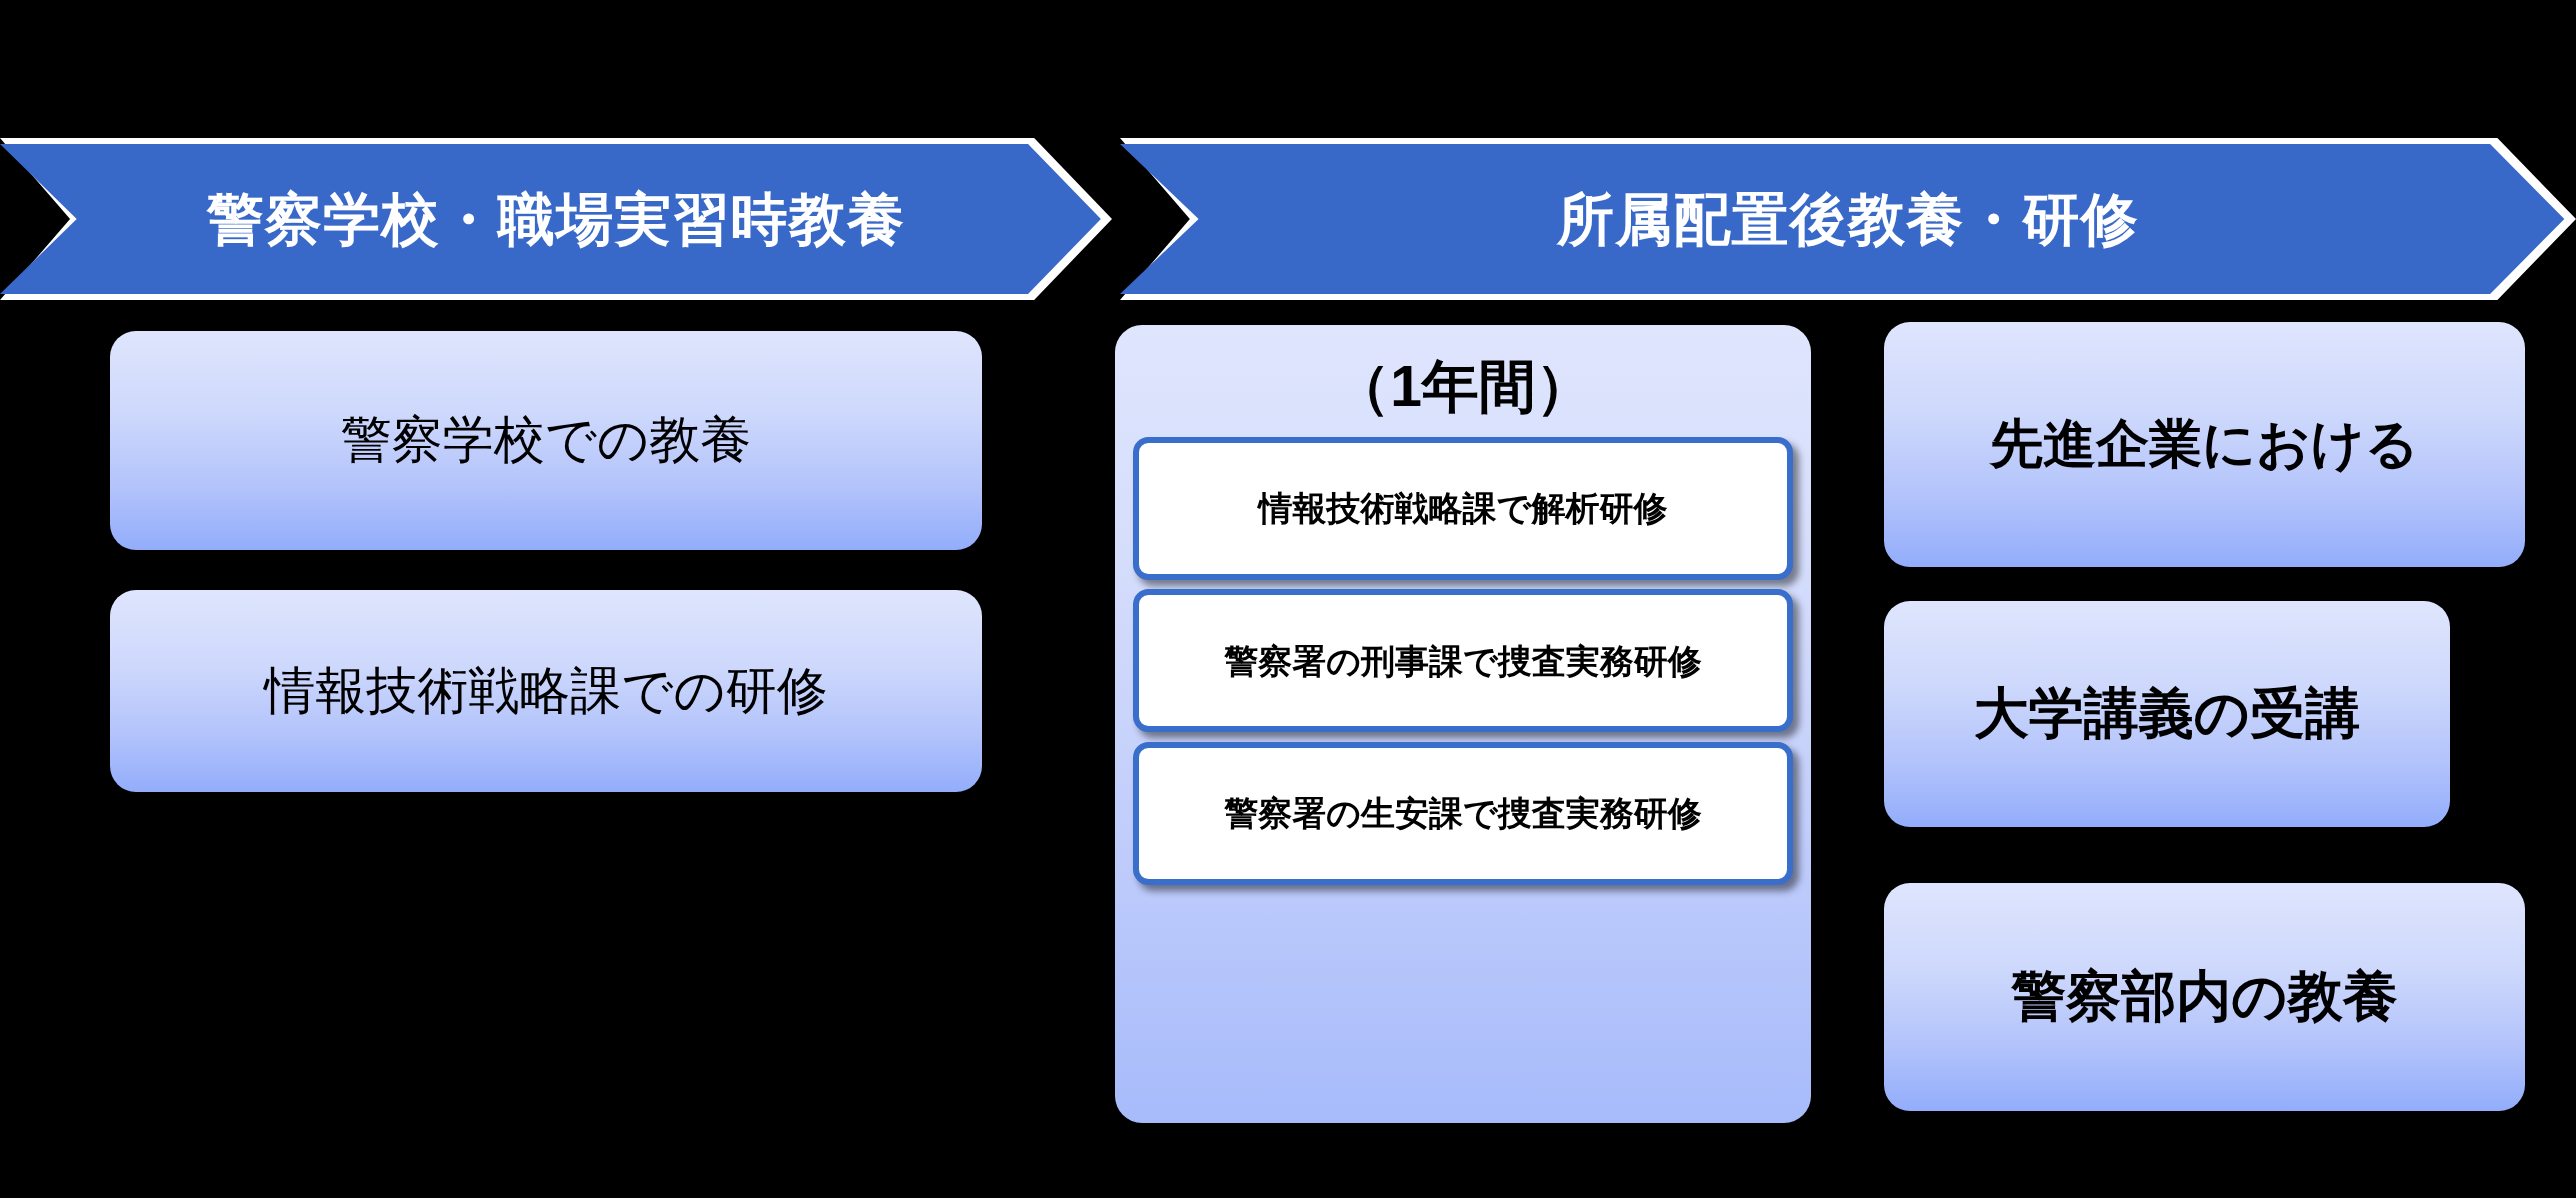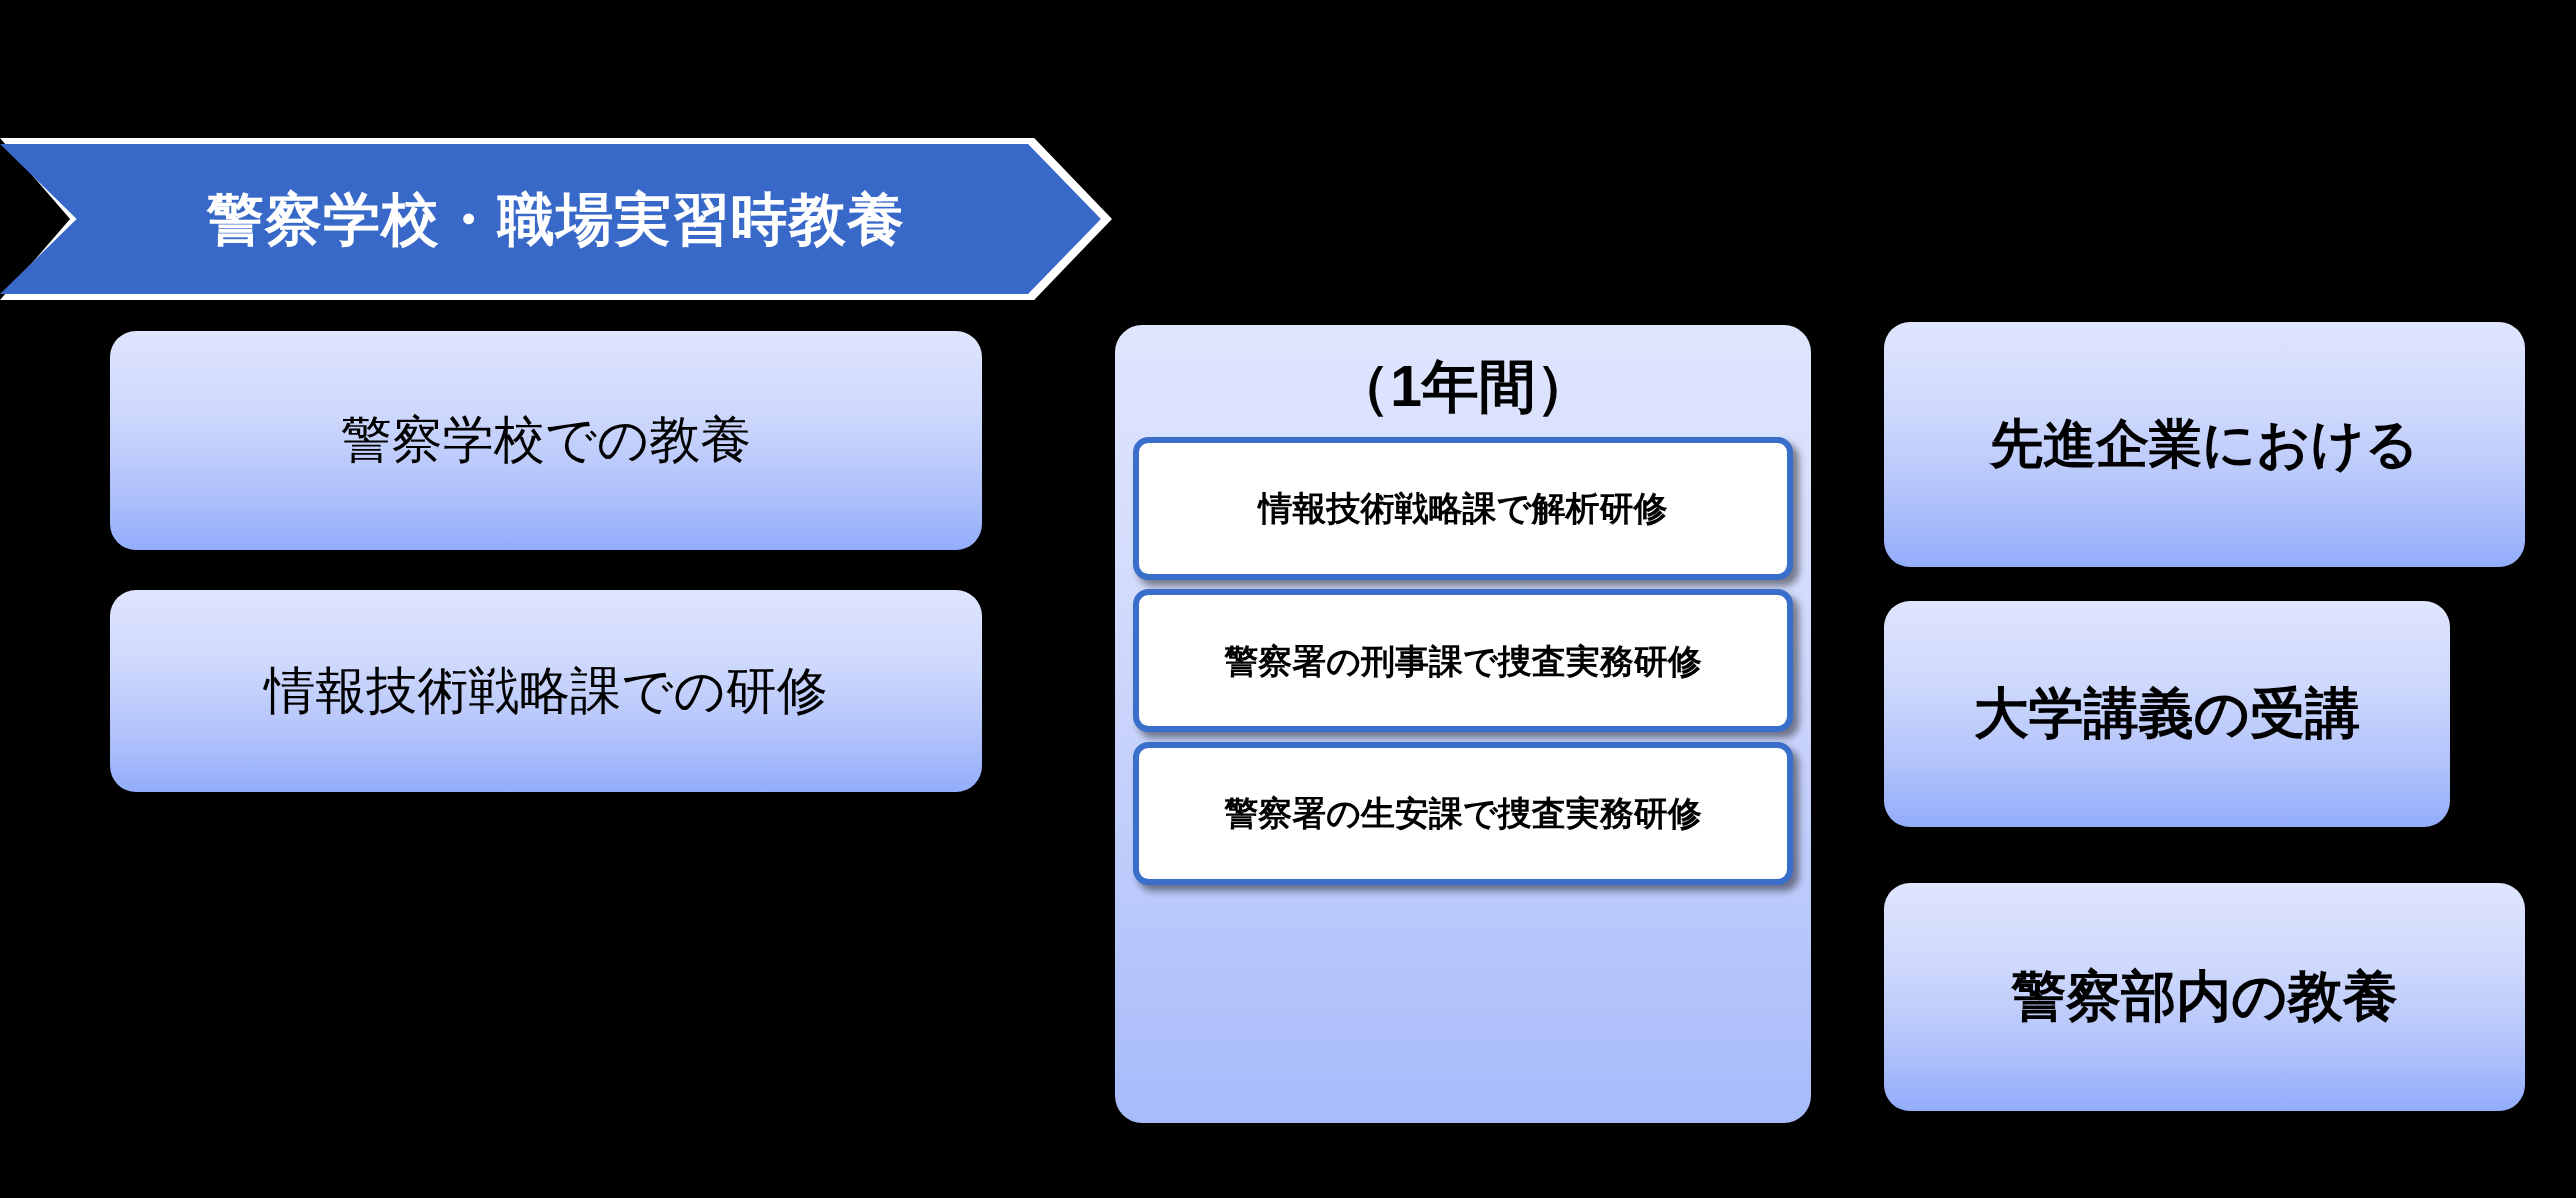--- a/index.html
+++ b/index.html
@@ -154,20 +154,25 @@
 <body>
 
 <div id="banner-row">
 
   <div class="banner" id="banner-1">
     <div class="outline"></div>
     <div class="fill"></div>
     <div class="blabel">警察学校・職場実習時教養</div>
   </div>
 
+  <div class="banner" id="banner-2">
+    <div class="outline"></div>
+    <div class="fill"></div>
+    <div class="blabel">所属配置後教養・研修</div>
+  </div>
 
 </div>
 
 <div class="gbox regular" id="box-school">
   <span>警察学校での教養</span>
 </div>
 
 <div class="gbox regular" id="box-itstrat">
   <span>情報技術戦略課での研修</span>
 </div>

